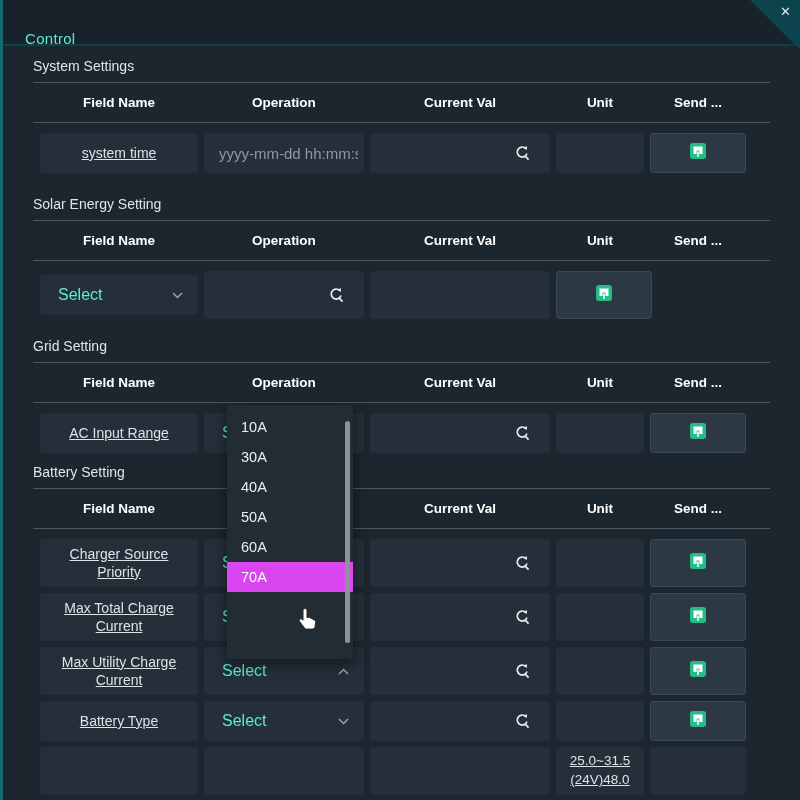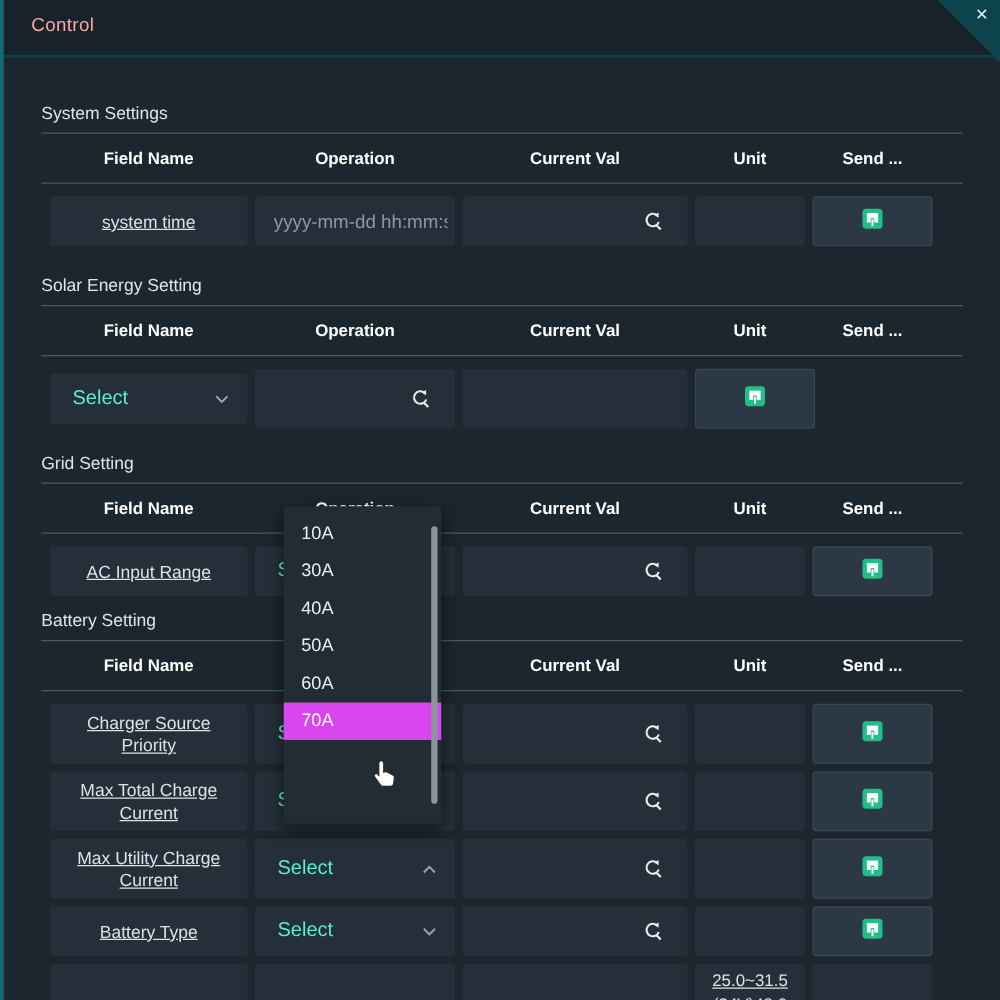--- a/index.html
+++ b/index.html
@@ -8,32 +8,32 @@
     position:relative;
     background:#1b262e;
     font-family:"Liberation Sans", sans-serif;
     overflow:hidden;
     color:#dde2e5;
   }
   .left-edge { position:absolute; left:0; top:0; width:3px; height:800px; background:#156a70; z-index:5; }
 
   
   .topbar { position:relative; height:46px; background:#17222b; border-bottom:2px solid #0e4049; }
-  .topbar-title { position:absolute; left:25px; top:12px; font-size:15px; color:#fca5a5; letter-spacing:.3px; }
+  .topbar-title { position:absolute; left:25px; top:30px; font-size:15px; color:#5eead4; letter-spacing:.3px; }
   .corner {
     position:absolute; top:0; right:0; width:50px; height:50px; z-index:6;
     clip-path:polygon(0 0,100% 0,100% 100%);
     background:linear-gradient(to bottom left,#0d434c 0%,#0d434c 52%,#2b99a1 74%,#2b99a1 100%);
   }
   .corner-x { position:absolute; top:4px; right:9px; z-index:7; color:#d6ecee; font-size:13px; cursor:pointer; }
 
   
   .content { padding:0 30px 0 33px; }
   .section-label { font-size:14px; color:#e0e5e8; margin-bottom:8px; }
-  .mt-a { margin-top:36px; } .mt-b { margin-top:12px; } .mt-c { margin-top:8px; } .mt-d { margin-top:0; }
+  .mt-a { margin-top:12px; } .mt-b { margin-top:12px; } .mt-c { margin-top:8px; } .mt-d { margin-top:0; }
   .rule { height:1px; background:#4e585f; }
 
   .grid-row {
     display:grid;
     grid-template-columns:158px 160px 180px 88px 96px;
     column-gap:6px;
     padding-left:7px;
     align-items:center;
   }
   .hdr-row { padding-top:12px; padding-bottom:12px; }

